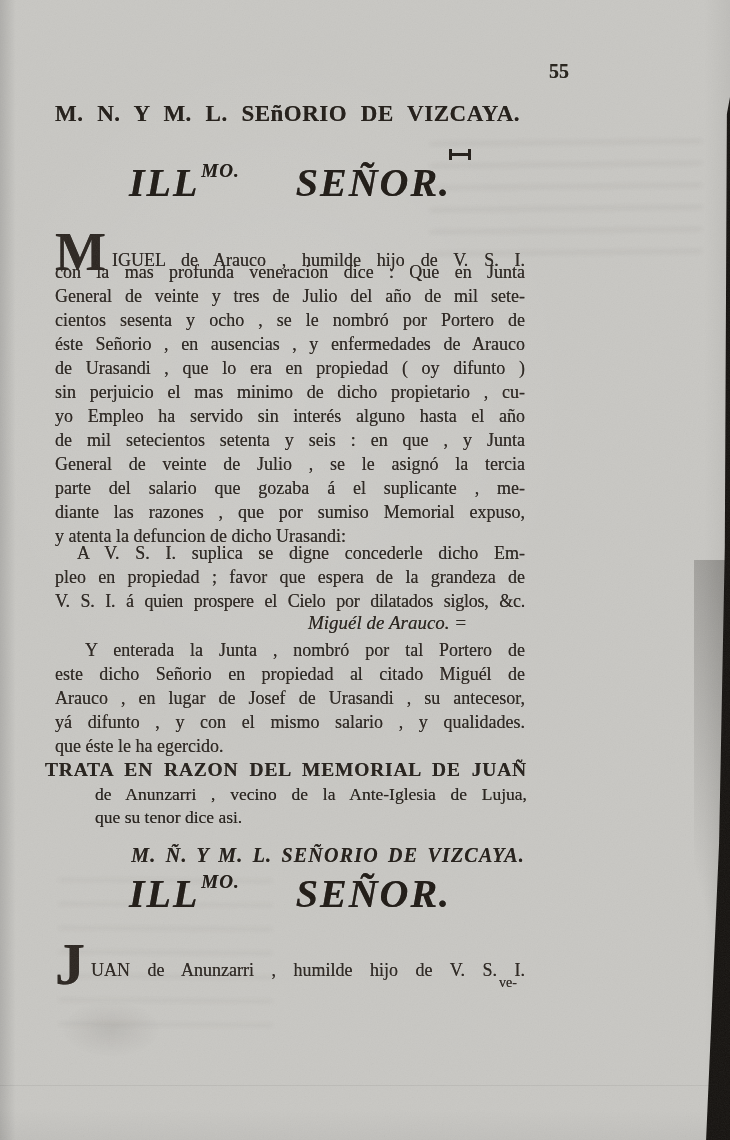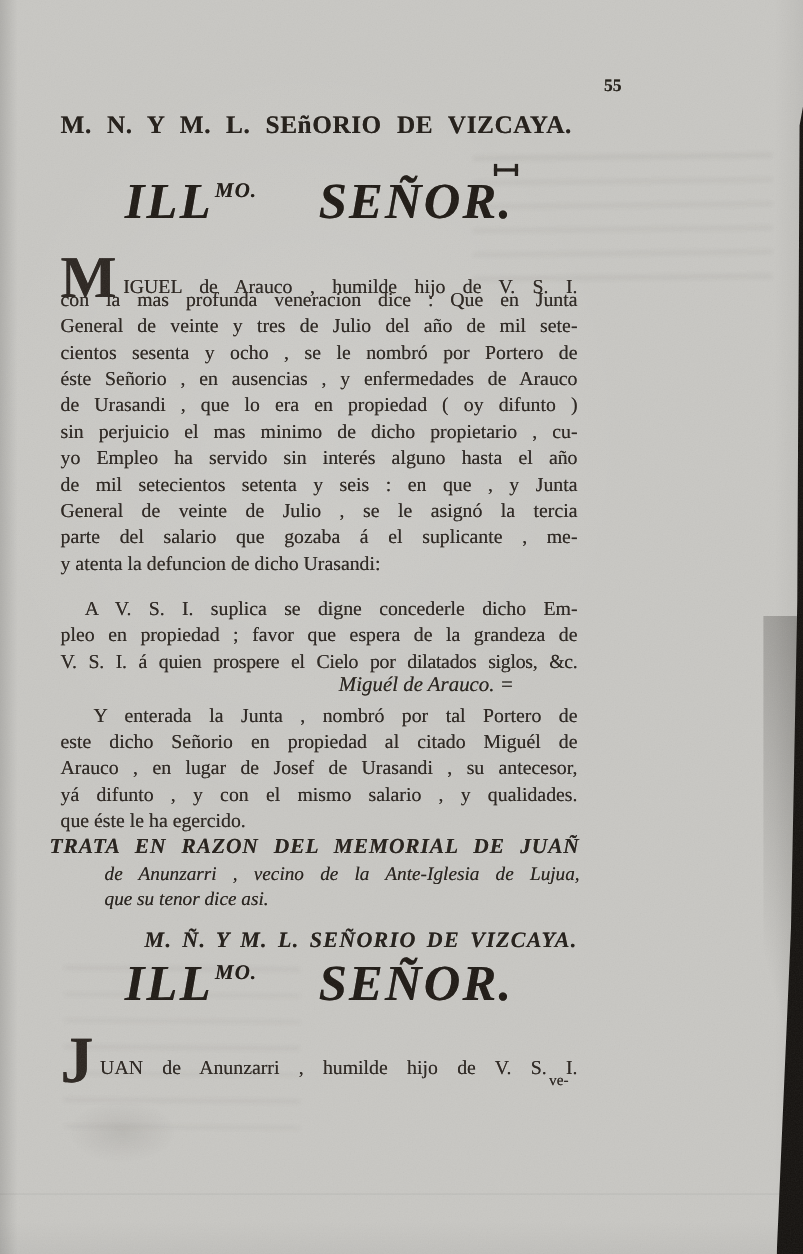--- a/index.html
+++ b/index.html
@@ -23,39 +23,39 @@
   .jline.left{text-align:left;text-align-last:left;}
   .jline.tight{letter-spacing:-.25px;word-spacing:-2px;}
   .jline.ind1{text-indent:22px;}
   .jline.ind2{text-indent:30px;}
   .block{position:absolute;left:55px;width:470px;}
   .dropcap{
     font-size:54px;font-weight:bold;line-height:24px;
     position:relative;top:4px;margin-right:6px;letter-spacing:0;
   }
   .dropcap.jcap{font-size:60px;top:8px;}
-  #page-number{position:absolute;top:70px;left:549px;font-size:16px;font-weight:bold;color:#242019;}
+  #page-number{position:absolute;top:60px;left:549px;font-size:20px;font-weight:bold;color:#242019;}
   .heading-caps{
     position:absolute;left:55px;width:465px;height:28px;line-height:28px;
     font-size:23px;font-weight:bold;color:#211c17;letter-spacing:.5px;
     text-align:justify;text-align-last:justify;white-space:nowrap;
   }
   .salutation{
     position:absolute;left:55px;width:470px;display:flex;justify-content:center;
     align-items:baseline;gap:56px;font-style:italic;font-weight:bold;color:#1e1914;
   }
-  .salutation .big{font-size:46px;letter-spacing:2px;line-height:52px;text-align:right;}
+  .salutation .big{font-size:40px;letter-spacing:2px;line-height:52px;text-align:right;}
   .salutation .sup{font-size:19px;position:relative;top:-19px;margin-left:2px;letter-spacing:1px;margin-top:23px;}
   #tilde-mark{position:absolute;top:149px;left:449px;width:22px;height:12px;}
   #tilde-mark .bar{position:absolute;top:4px;left:0;width:22px;height:3px;background:#211c17;}
   #tilde-mark .capL,#tilde-mark .capR{position:absolute;top:0;width:3px;height:11px;background:#211c17;}
   #tilde-mark .capL{left:0;}
   #tilde-mark .capR{right:0;}
   #signature{position:absolute;top:612px;left:308px;font-style:italic;font-size:19px;color:#27221c;}
-  #trata-block{position:absolute;left:45px;top:757px;width:482px;font-style:italic;color:#241f1a;}
+  #trata-block{position:absolute;left:45px;top:757px;width:482px;color:#241f1a;}
   #trata-l1{
     height:26px;line-height:26px;font-size:19.5px;font-weight:bold;letter-spacing:.8px;
     text-align:justify;text-align-last:justify;white-space:nowrap;
   }
   .trata-sub{
     margin-left:50px;width:432px;height:23px;line-height:23px;font-size:17.5px;
     text-align:justify;text-align-last:justify;white-space:nowrap;
   }
   .trata-sub.left{text-align:right;text-align-last:left;}
   #heading2{
@@ -115,20 +115,21 @@
     <div class="jline">con la mas profunda veneracion dice : Que en Junta</div>
     <div class="jline">General de veinte y tres de Julio del año de mil sete-</div>
     <div class="jline">cientos sesenta y ocho , se le nombró por Portero de</div>
     <div class="jline">éste Señorio , en ausencias , y enfermedades de Arauco</div>
     <div class="jline">de Urasandi , que lo era en propiedad ( oy difunto )</div>
     <div class="jline">sin perjuicio el mas minimo de dicho propietario , cu-</div>
     <div class="jline">yo Empleo ha servido sin interés alguno hasta el año</div>
     <div class="jline">de mil setecientos setenta y seis : en que , y Junta</div>
     <div class="jline">General de veinte de Julio , se le asignó la tercia</div>
     <div class="jline">parte del salario que gozaba á el suplicante , me-</div>
+    <div class="jline">diante las razones , que por sumiso Memorial expuso,</div>
     <div class="jline left">y atenta la defuncion de dicho Urasandi:</div>
   </div>
 
   <div class="block txt" style="top:541px;">
     <div class="jline ind1">A V. S. I. suplica se digne concederle dicho Em-</div>
     <div class="jline">pleo en propiedad ; favor que espera de la grandeza de</div>
     <div class="jline tight">V. S. I. á quien prospere el Cielo por dilatados siglos, &amp;c.</div>
   </div>
 
   <div id="signature" class="txt">Miguél de Arauco. =</div>

